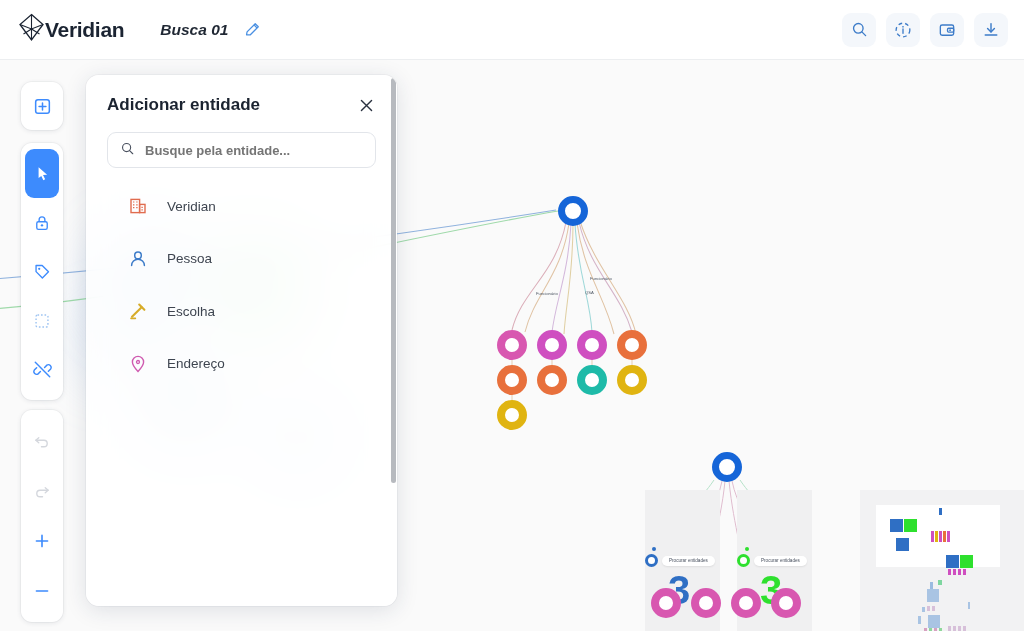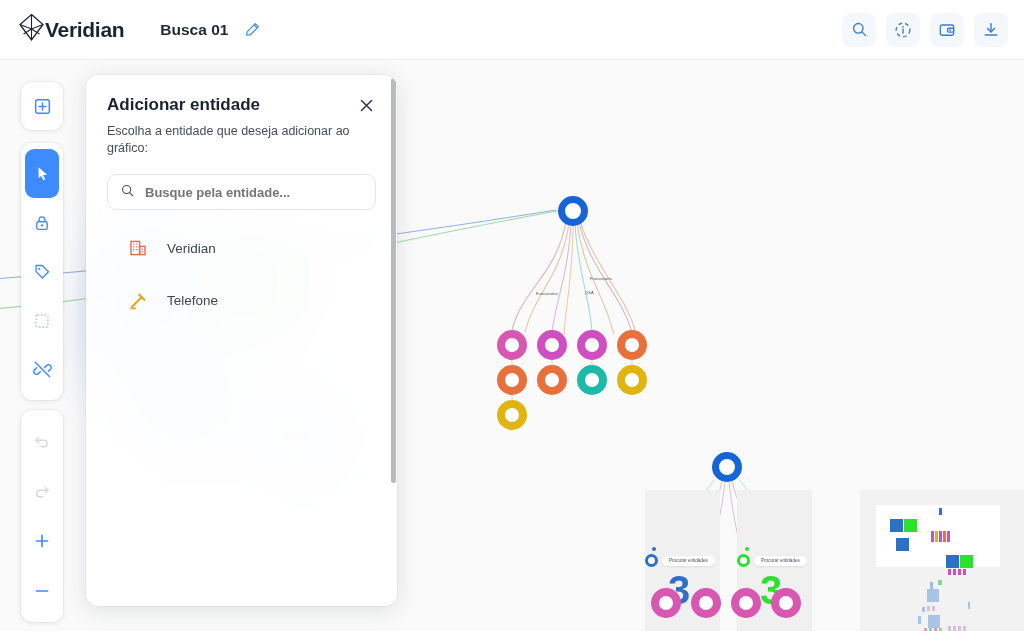--- a/index.html
+++ b/index.html
@@ -14,21 +14,21 @@
   .header {
     position: absolute; top: 0; left: 0; width: 1024px; height: 60px;
     background: #ffffff; display: flex; align-items: center;
     border-bottom: 1px solid #eceef0; z-index: 40;
   }
   .brand { display: flex; align-items: center; margin-left: 18px; }
   .brand-name {
     font-size: 21px; font-weight: 700; color: #1b2432; letter-spacing: -0.3px;
   }
   .doc-title {
-    margin-left: 36px; font-size: 15.5px; font-weight: 700; color: #1f2733;
+    margin-left: 36px; font-size: 15.5px; font-weight: 700; color: #1f2733; font-style: italic;
   }
   .edit-btn {
     margin-left: 12px; width: 24px; height: 24px; display: flex;
     align-items: center; justify-content: center; cursor: pointer;
   }
   .header-actions {
     margin-left: auto; margin-right: 16px; display: flex; gap: 10px;
   }
   .hicon {
     width: 34px; height: 34px; border-radius: 9px; background: #f4f7fb;
@@ -390,21 +390,20 @@
     <div class="panel-inner">
       <div class="panel-head">
         <div class="panel-title">Adicionar entidade</div>
         <div class="panel-close">
           <svg width="15" height="15" viewBox="0 0 16 16">
             <path d="M2.6 2.6 L13.4 13.4 M13.4 2.6 L2.6 13.4" stroke="#2a3240" stroke-width="1.5" stroke-linecap="round"></path>
           </svg>
         </div>
       </div>
 
-      <div class="panel-sub">Escolha a entidade que deseja adicionar ao gráfico:</div>
 
       <div class="search-box">
         <span>
           <svg width="15" height="15" viewBox="0 0 20 20">
             <circle cx="8.8" cy="8.8" r="5.4" fill="none" stroke="#4b5260" stroke-width="1.5"></circle>
             <path d="M12.8 12.8 L17 17" stroke="#4b5260" stroke-width="1.5" stroke-linecap="round"></path>
           </svg>
         </span>
         <input class="search-ph" style="border: none; outline: none; background: transparent; width: 100%; font-family: &quot;Liberation Sans&quot;, sans-serif; font-size: 13px; color: rgb(43, 51, 64);" placeholder="Busque pela entidade...">
       </div>
@@ -416,25 +415,43 @@
                 <rect x="3" y="3.4" width="8.6" height="13.2" fill="none" stroke="#e06c4f" stroke-width="1.4"></rect>
                 <rect x="11.6" y="8.4" width="5.4" height="8.2" fill="none" stroke="#e06c4f" stroke-width="1.4"></rect>
                 <path d="M5 6h1.4M8.2 6h1.4M5 8.8h1.4M8.2 8.8h1.4M5 11.6h1.4M8.2 11.6h1.4M13.4 11.4h1.4M13.4 13.8h1.4" stroke="#e06c4f" stroke-width="1.2"></path>
               </svg>
             </span>
             <span class="ent-label">Veridian</span>
           </div>
           <div class="ent-item">
             <span class="ent-icon">
               <svg width="20" height="20" viewBox="0 0 20 20">
+                <circle cx="10" cy="6.4" r="3.3" fill="none" stroke="#3d7cc9" stroke-width="1.5"></circle>
+                <path d="M3.6 16.6 A6.4 6.4 0 0 1 16.4 16.6" fill="none" stroke="#3d7cc9" stroke-width="1.5" stroke-linecap="round"></path>
+              </svg>
+            </span>
+            <span class="ent-label">Pessoa</span>
+          </div>
+          <div class="ent-item">
+            <span class="ent-icon">
+              <svg width="20" height="20" viewBox="0 0 20 20">
                 <path d="M4 15.8 L13.6 6.2" stroke="#d7ac2a" stroke-width="2.1" stroke-linecap="round"></path>
                 <path d="M11.2 3.6 L16.4 8.8" stroke="#d7ac2a" stroke-width="2.1" stroke-linecap="round"></path>
                 <path d="M3 17.4 L7.4 17.4" stroke="#d7ac2a" stroke-width="1.6" stroke-linecap="round"></path>
               </svg>
             </span>
-            <span class="ent-label">Telefone</span>
+            <span class="ent-label">Escolha</span>
+          </div>
+          <div class="ent-item">
+            <span class="ent-icon">
+              <svg width="20" height="20" viewBox="0 0 20 20">
+                <path d="M10 17.4 C10 17.4 15.6 11.6 15.6 8 A5.6 5.6 0 1 0 4.4 8 C4.4 11.6 10 17.4 10 17.4 Z" fill="none" stroke="#cf5bb0" stroke-width="1.4"></path>
+                <circle cx="10" cy="8" r="1.5" fill="none" stroke="#cf5bb0" stroke-width="1.3"></circle>
+              </svg>
+            </span>
+            <span class="ent-label">Endereço</span>
           </div>
         </div>
     </div>
     <div class="panel-scrollbar"></div>
   </div>
 
 </div>
 
 </body></html>

